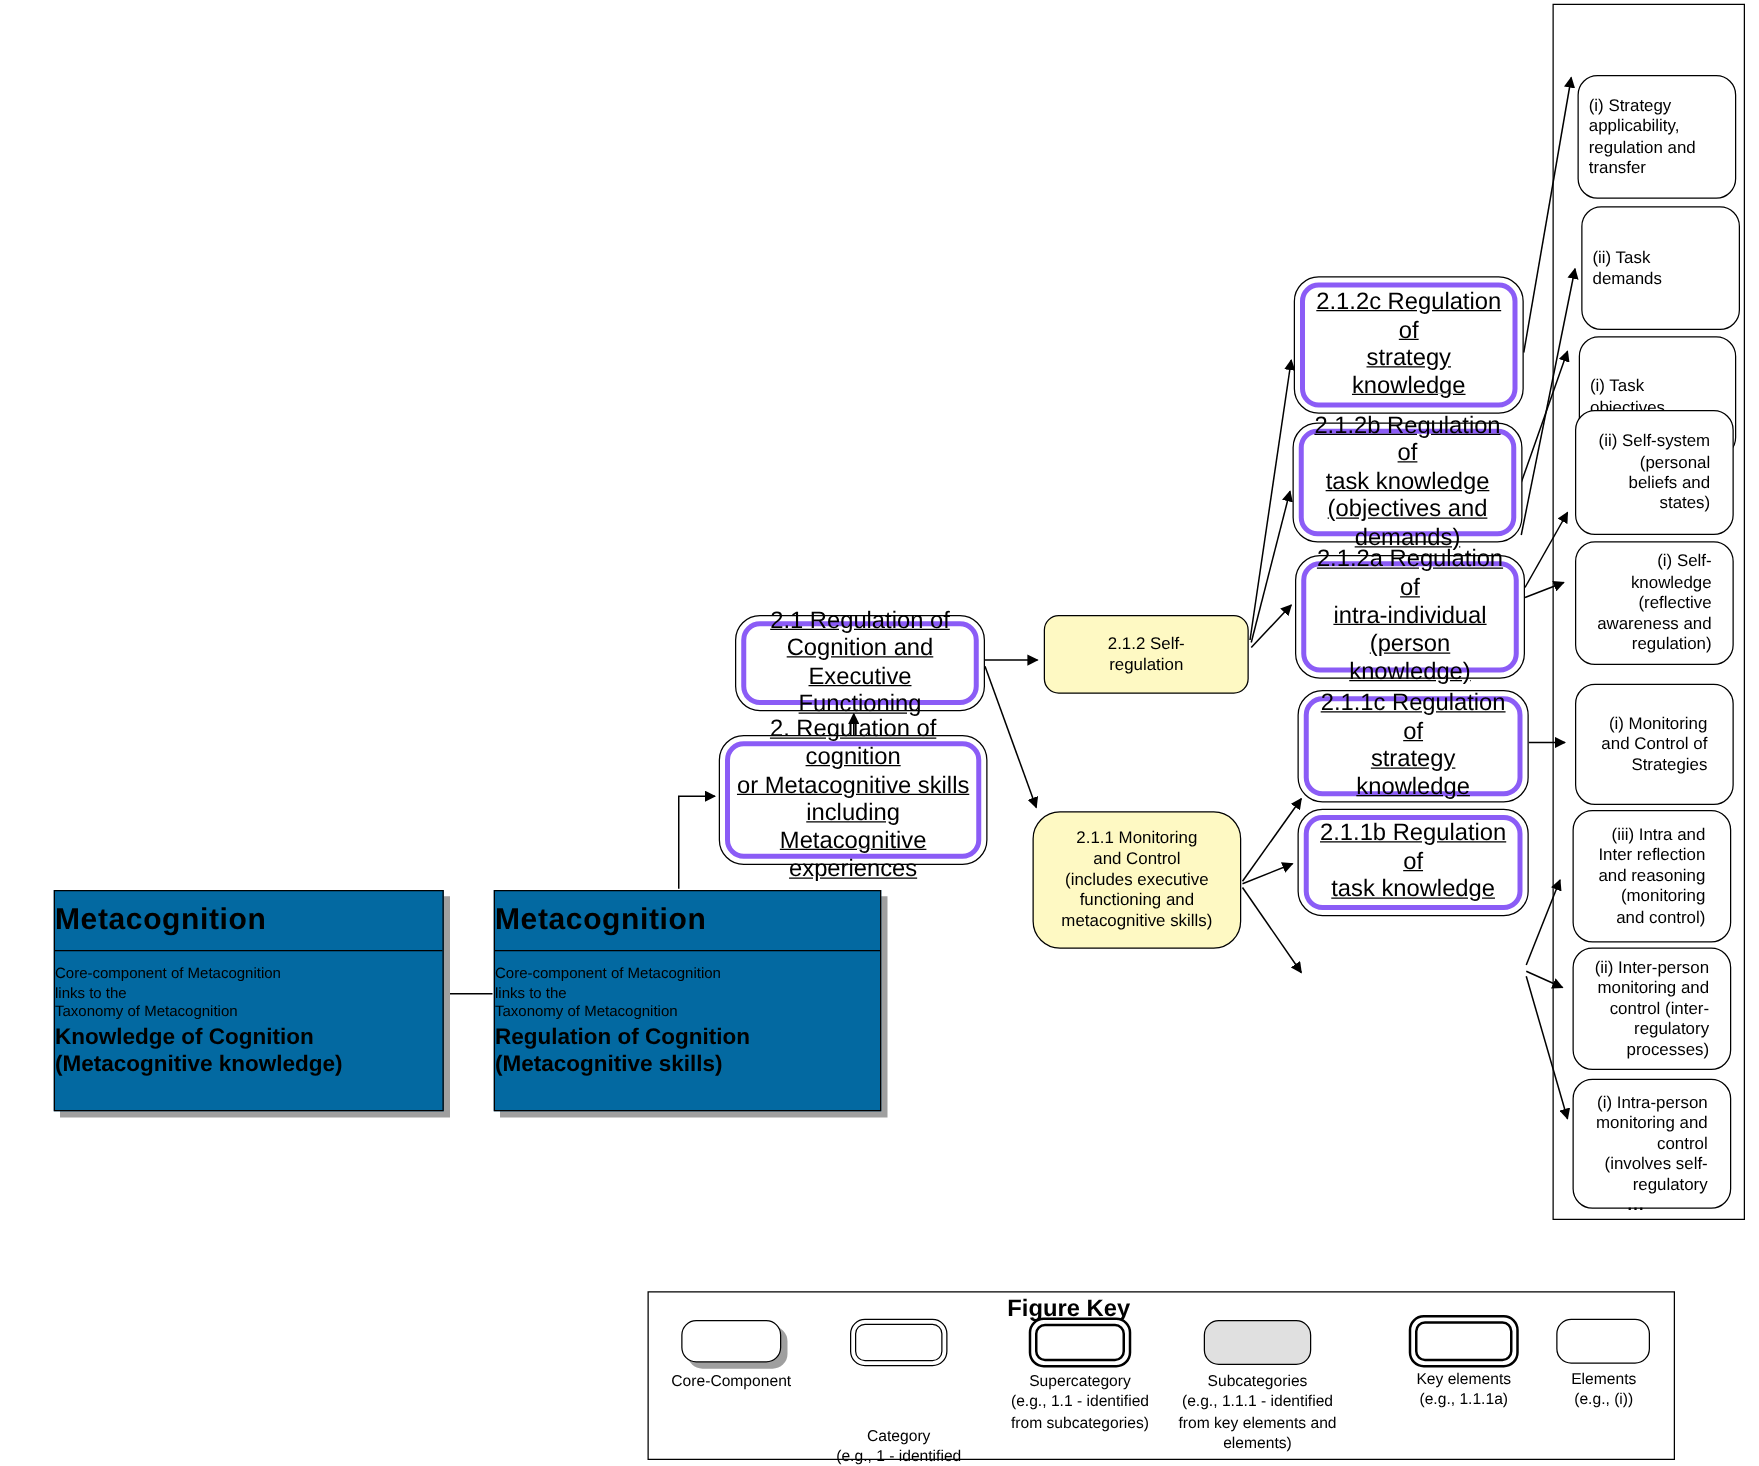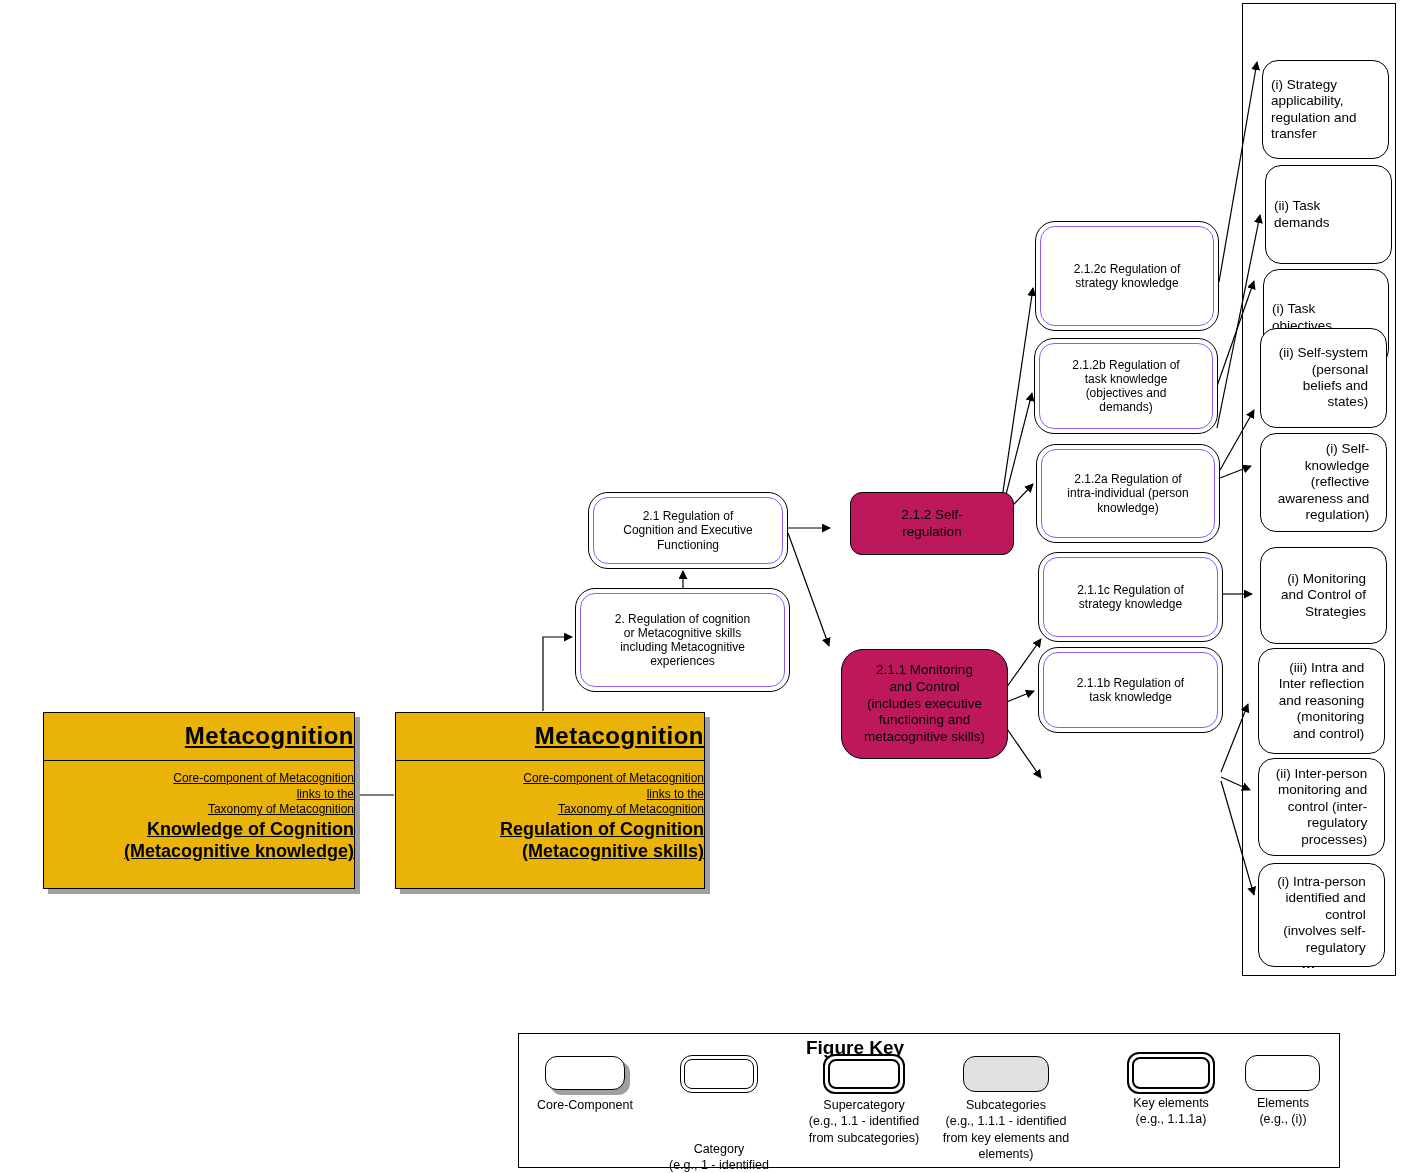--- a/index.html
+++ b/index.html
@@ -5,49 +5,49 @@
   html,body{margin:0;padding:0;background:#fff;}
   *{box-sizing:border-box;}
   .stage{
     position:relative;width:1407px;height:1173px;background:#fff;overflow:hidden;
     font-family:"Liberation Sans", sans-serif;color:#000;
   }
   .wires{position:absolute;left:0;top:0;width:1407px;height:1173px;pointer-events:none;}
 
   
   .core{
-    position:absolute;background:#eab308;border:1px solid #000;
-    box-shadow:5px 5px 0 #9f9f9f;text-align:right;text-decoration:underline;
+    position:absolute;background:#0369a1;border:1px solid #000;
+    box-shadow:5px 5px 0 #9f9f9f;text-align:left;
   }
   .core-title{
     font-size:24px;font-weight:bold;padding-top:9px;height:48px;
     border-bottom:1px solid #000;letter-spacing:0.5px;
   }
   .core-sub{
     font-size:12px;line-height:1.3;margin-top:10px;white-space:pre-line;
   }
   .core-name{
     font-size:18px;font-weight:bold;line-height:1.25;white-space:pre-line;
   }
 
   
   .dbl{
     position:absolute;border:1px solid #000;border-radius:20px;padding:4px;background:#fff;
   }
   .dbl-inner{
-    width:100%;height:100%;border:1px solid #8b5cf6;border-radius:15px;
+    width:100%;height:100%;border:4px solid #8b5cf6;border-radius:15px;
     display:flex;align-items:center;justify-content:center;text-align:center;
-    font-size:12px;line-height:1.18;white-space:pre-line;padding:2px;
+    font-size:19px;line-height:1.18;white-space:pre-line;padding:2px;text-decoration:underline;
   }
 
   
   .sub{
-    position:absolute;background:#be185d;border:1px solid #000;border-radius:12px;
+    position:absolute;background:#fef9c3;border:1px solid #000;border-radius:12px;
     display:flex;align-items:center;justify-content:center;text-align:center;
-    font-size:13.5px;line-height:1.25;white-space:pre-line;padding:3px;margin-left:15px;
+    font-size:13.5px;line-height:1.25;white-space:pre-line;padding:3px;
   }
 
   
   .el{
     position:absolute;background:#fff;border:1px solid #000;border-radius:16px;
     display:flex;align-items:center;font-size:13.5px;line-height:1.22;
     white-space:pre-line;padding:6px 8px;
   }
   .el.center{justify-content:center;text-align:right;}
   .el.left{justify-content:flex-start;text-align:left;margin-top:48px;}
@@ -208,21 +208,21 @@
 Inter reflection
 and reasoning
 (monitoring
 and control)</div>
   <div class="el center" style="left:1258px;top:758px;width:127px;height:98px">(ii) Inter-person
 monitoring and
 control (inter-
 regulatory
 processes)</div>
   <div class="el center" style="left:1258px;top:863px;width:127px;height:104px">(i) Intra-person
-identified and
+monitoring and
 control
 (involves self-
 regulatory</div>
 
   <div class="dots" style="left:1302px;top:956px;width:40px;">...</div>
 
   <div class="key-frame" style="left:518px;top:1033px;width:822px;height:135px"></div>
   <div class="key-title" style="left:765px;top:1037px;width:180px;">Figure Key</div>
 
   <div class="swatch sw-core" style="left:545px;top:1056px;width:80px;height:34px"></div>

